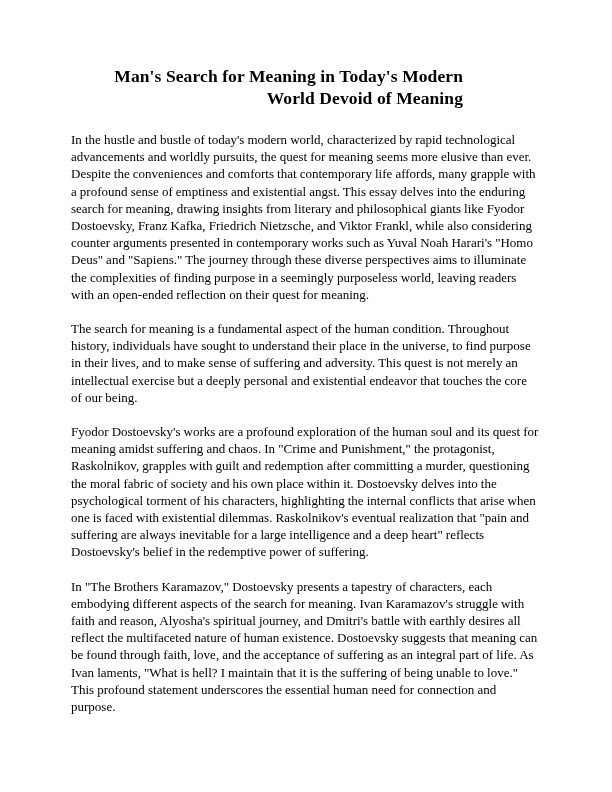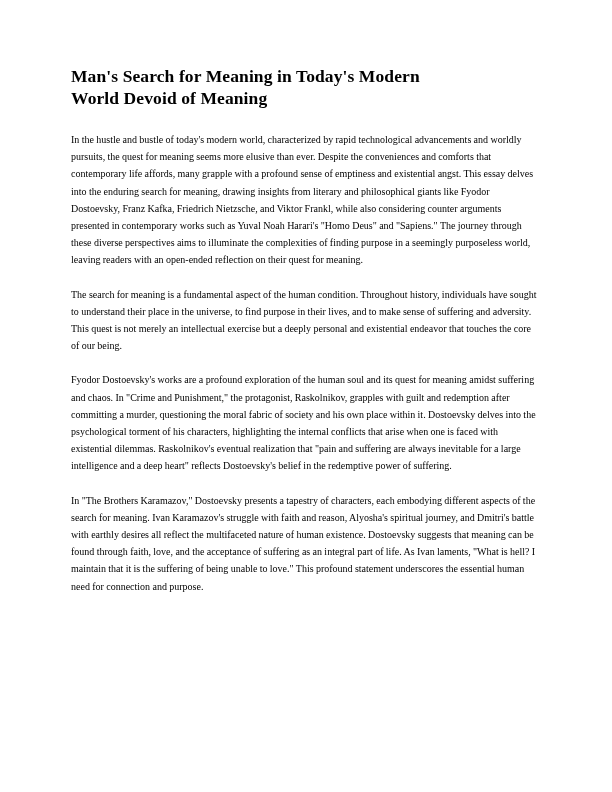--- a/index.html
+++ b/index.html
@@ -29,24 +29,25 @@
   .doc-title {
     margin: 0 0 22px 0;
     padding: 0;
     font-family: "Liberation Serif", "DejaVu Serif", serif;
     font-weight: bold;
     font-size: 17.5px;
     line-height: 21.5px;
     letter-spacing: 0.1px;
     color: #000000;
     max-width: 392px;
+    text-align: right;
   }
 
   .body-copy {
-    font-size: 10px;
+    font-size: 13px;
     line-height: 17.2px;
     color: #000000;
   }
 
   .body-copy p {
     margin: 0 0 17px 0;
     padding: 0;
     text-align: left;
     word-spacing: -0.15px;
   }

